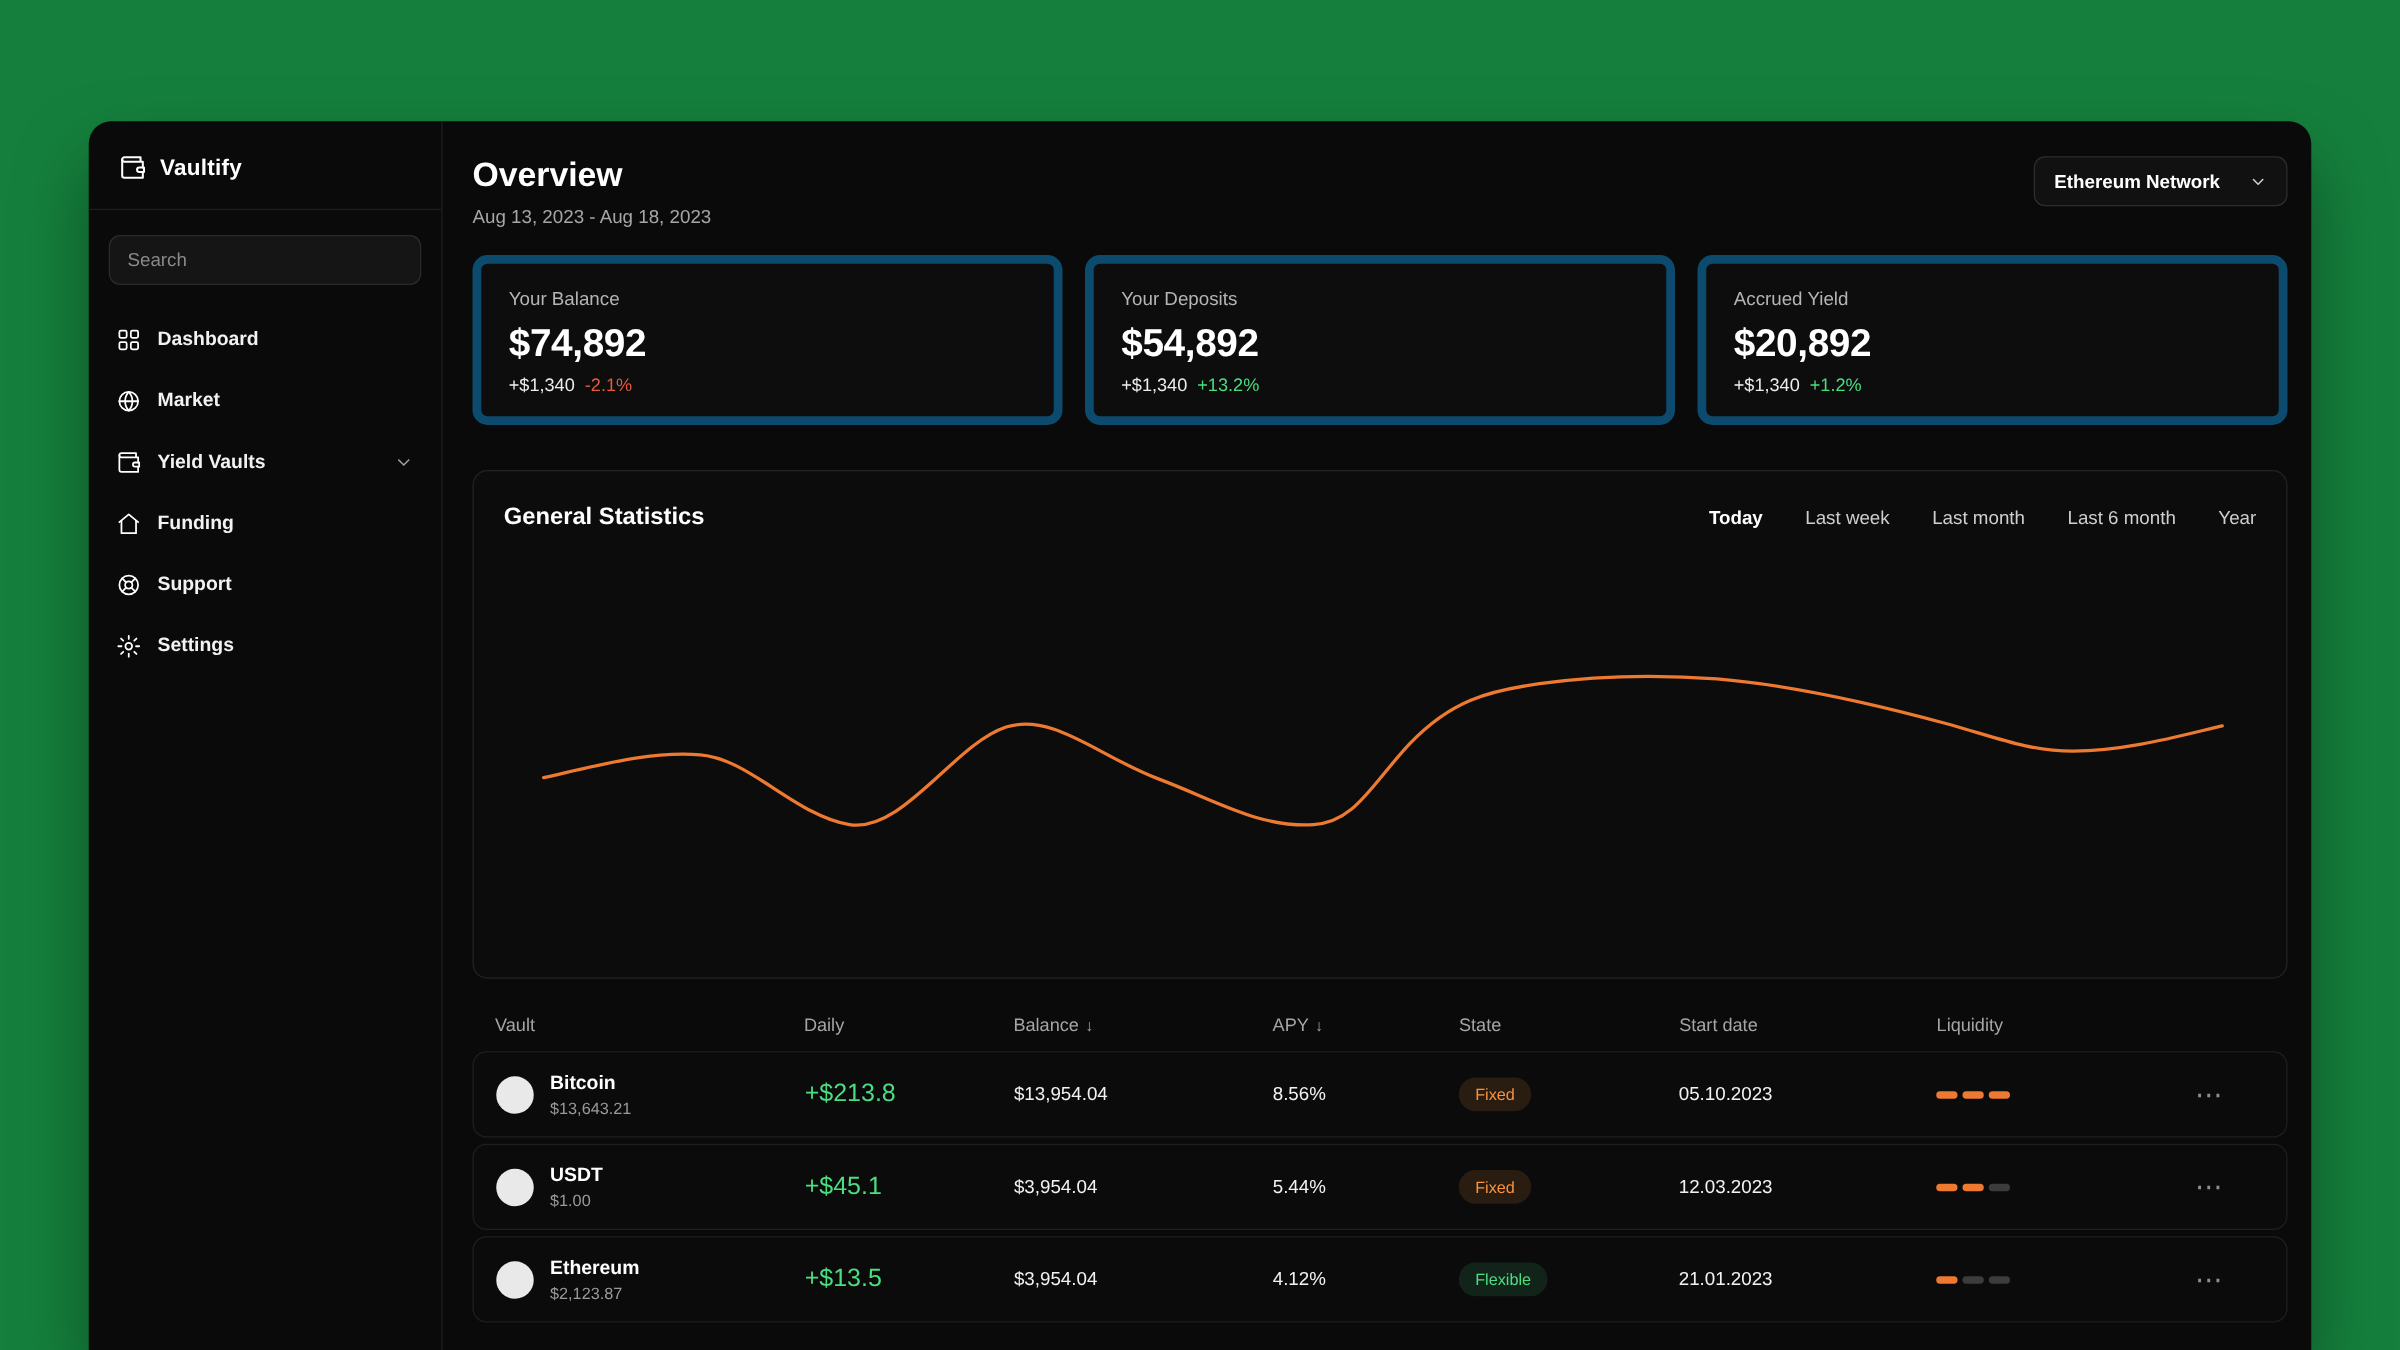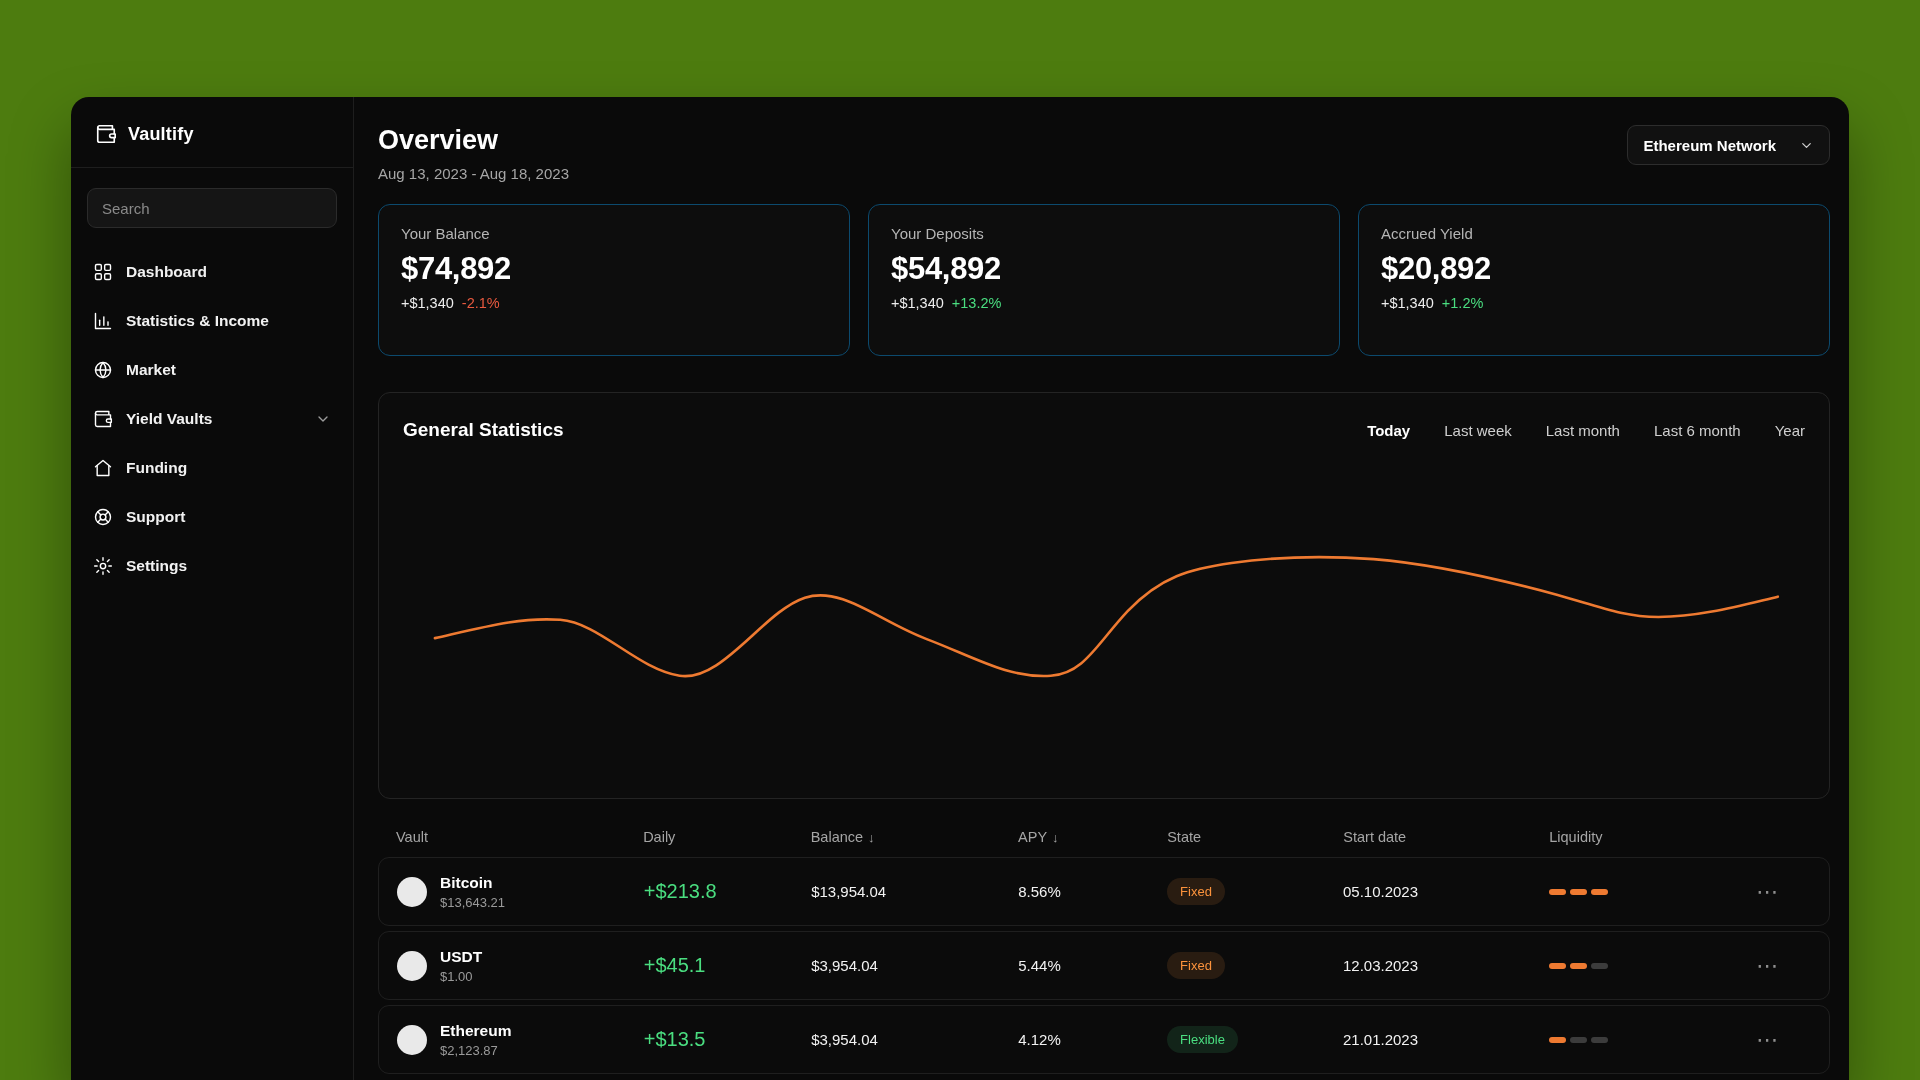--- a/index.html
+++ b/index.html
@@ -1,17 +1,17 @@
 <!DOCTYPE html>
 <html><head>
 <meta charset="utf-8">
 <style>
   *{box-sizing:border-box;margin:0;padding:0}
   html,body{width:1920px;height:1080px;overflow:hidden;font-family:"Liberation Sans","DejaVu Sans",sans-serif}
-  .stage{width:1920px;height:1080px;background:#4d7c0f;position:relative}
+  .stage{width:1920px;height:1080px;background:#15803d;position:relative}
   .app{position:absolute;left:71px;top:97px;width:1778px;height:983px;background:#0a0a0a;
        border-radius:18px 18px 0 0;display:flex;overflow:hidden;box-shadow:0 30px 60px rgba(0,0,0,.35)}
 
   
   .sidebar{width:283px;flex:none;border-right:1px solid #1e1e1e;display:flex;flex-direction:column}
   .logo{display:flex;align-items:center;gap:11px;padding:26px 24px 22px;color:#fff}
   .logo-text{font-size:18px;font-weight:700;letter-spacing:.2px}
   .side-divider{height:1px;background:#1e1e1e}
   .search{margin:20px 16px 6px;height:40px;background:#151515;border:1px solid #2b2b2b;border-radius:9px;
           color:#e5e5e5;padding:0 14px;font-size:15px;outline:none;width:calc(100% - 32px)}
@@ -26,21 +26,21 @@
   .main{flex:1;padding:28px 19px 0 24px;display:flex;flex-direction:column;min-width:0}
   .topbar{display:flex;justify-content:space-between;align-items:flex-start}
   .page-title{font-size:27px;font-weight:700;color:#fff}
   .date-range{margin-top:9px;font-size:15px;color:#a6a6a6}
   .network-btn{display:flex;align-items:center;gap:23px;height:40px;padding:0 15px;background:#111;
                border:1px solid #2d2d2d;border-radius:9px;color:#fff;font-size:15px;font-weight:600;cursor:pointer}
   .network-btn .chev{display:flex;color:#cfcfcf}
 
   
   .stats-row{display:grid;grid-template-columns:repeat(3,1fr);gap:18px;margin-top:22px}
-  .stat-card{background:#0d0d0d;border:1px solid #0c4a6e;border-radius:12px;padding:20px 22px;height:152px}
+  .stat-card{background:#0d0d0d;border:7px solid #0c4a6e;border-radius:12px;padding:20px 22px;height:136px}
   .stat-label{font-size:15px;color:#b5b5b5}
   .stat-value{font-size:31px;font-weight:700;color:#fff;margin-top:9px;letter-spacing:-.3px}
   .stat-change{margin-top:8px;font-size:14.5px;color:#ededed;display:flex;gap:8px}
   .stat-pct.down{color:#e8593f}
   .stat-pct.up{color:#4ade80}
 
   
   .chart-card{margin-top:36px;border:1px solid #242424;border-radius:12px;background:#0c0c0c;
               height:407px;padding:26px 24px 0;overflow:hidden}
   .chart-head{display:flex;justify-content:space-between;align-items:center}
@@ -100,31 +100,20 @@
                 <rect x="14" y="3" width="7" height="7" rx="1.5"></rect>
                 <rect x="3" y="14" width="7" height="7" rx="1.5"></rect>
                 <rect x="14" y="14" width="7" height="7" rx="1.5"></rect>
               </svg>
           </span>
           <span>Dashboard</span>
         </div>
         <div class="nav-item">
           <span class="nav-icon">
             <svg width="20" height="20" viewBox="0 0 24 24" fill="none" stroke="currentColor" stroke-width="1.7" stroke-linecap="round" stroke-linejoin="round">
-                <path d="M3 3v18h18"></path>
-                <path d="M8 17v-6"></path>
-                <path d="M13 17V7"></path>
-                <path d="M18 17v-4"></path>
-              </svg>
-          </span>
-          <span>Statistics &amp; Income</span>
-        </div>
-        <div class="nav-item">
-          <span class="nav-icon">
-            <svg width="20" height="20" viewBox="0 0 24 24" fill="none" stroke="currentColor" stroke-width="1.7" stroke-linecap="round" stroke-linejoin="round">
                 <circle cx="12" cy="12" r="9"></circle>
                 <path d="M3 12h18"></path>
                 <path d="M12 3a13.5 13.5 0 0 1 3.5 9 13.5 13.5 0 0 1-3.5 9 13.5 13.5 0 0 1-3.5-9A13.5 13.5 0 0 1 12 3z"></path>
               </svg>
           </span>
           <span>Market</span>
         </div>
         <div class="nav-item">
           <span class="nav-icon">
             <svg width="20" height="20" viewBox="0 0 24 24" fill="none" stroke="currentColor" stroke-width="1.7" stroke-linecap="round" stroke-linejoin="round">

